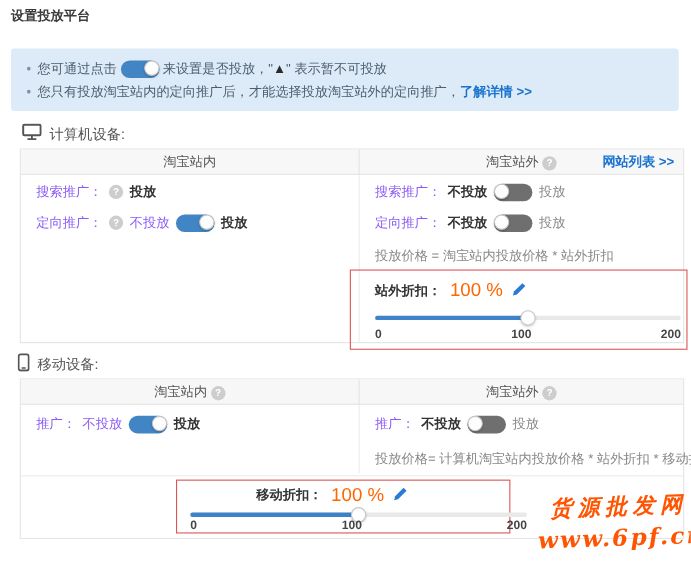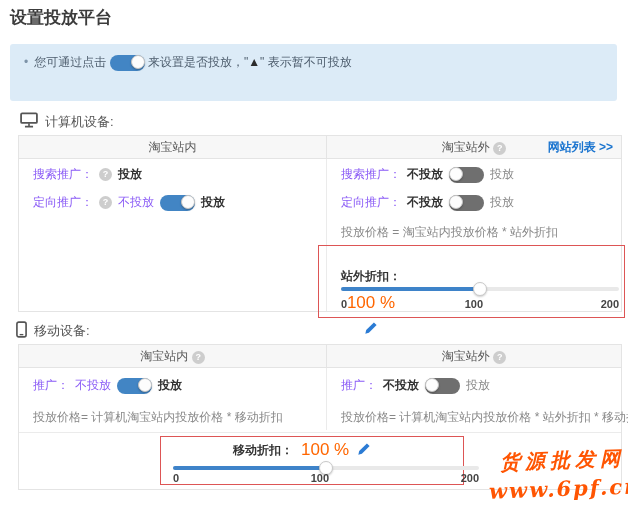--- a/index.html
+++ b/index.html
@@ -5,21 +5,21 @@
   * { margin:0; padding:0; box-sizing:border-box; }
   html,body { width:628px; height:520px; }
   body {
     font-family:"Liberation Sans","DejaVu Sans",sans-serif;
     background:#ffffff; color:#666; font-size:12px;
     position:relative; overflow:hidden;
   }
   .abs { position:absolute; }
 
   
-  .page-title { left:10px; top:6px; font-size:17px; font-weight:bold; color:#3c3c3c; }
+  .page-title { left:10px; top:6px; font-size:12px; font-weight:bold; color:#3c3c3c; }
 
   
   .notice { left:10px; top:44px; width:607px; height:57px; background:#dcebf7; border-radius:3px; padding:8px 14px; }
   .notice-line { line-height:21px; color:#4d5d6d; white-space:nowrap; }
   .notice-line .bullet { color:#7d93a8; margin-right:6px; }
   .warn { color:#2b2b2b; font-size:12px; }
   .link { color:#1a74cf; font-weight:bold; text-decoration:none; cursor:pointer; }
 
   
   .section-label { font-size:13px; color:#555; display:flex; align-items:center; gap:7px; }
@@ -84,20 +84,23 @@
 <body>
 
 <div class="abs page-title">设置投放平台</div>
 
 <div class="abs notice">
   <div class="notice-line">
     <span class="bullet">•</span><span>您可通过点击</span>
     <span class="toggle on"><span class="knob"></span></span>
     <span>来设置是否投放，"</span><span class="warn">▲</span><span>" 表示暂不可投放</span>
   </div>
+  <div class="notice-line">
+    <span class="bullet">•</span><span>您只有投放淘宝站内的定向推广后，才能选择投放淘宝站外的定向推广，</span><a class="link">了解详情 &gt;&gt;</a>
+  </div>
 </div>
 
 <div class="abs section-label section-computer">
   <span>
     <svg width="18" height="16" viewBox="0 0 20 17">
         <rect x="1.2" y="1.2" width="17.6" height="10.6" rx="1.2" fill="none" stroke="#555" stroke-width="2"></rect>
         <path d="M5.5 15.8 h9 M10 12 v3.6" stroke="#555" stroke-width="1.8" fill="none"></path>
       </svg>
   </span>
   <span>计算机设备:</span>
@@ -142,21 +145,21 @@
     <span class="val-strong">不投放</span>
     <span class="toggle off">
         <span class="knob"></span>
       </span>
     <span class="val-dim">投放</span>
   </div>
   <div class="cell-row formula" style="left:322px; top:88px;">投放价格 = 淘宝站内投放价格 * 站外折扣</div>
 </div>
 
 <div class="abs redbox redbox1">
-  <div class="discount-line" style="left:22px; top:22px;flex-direction:column;">
+  <div class="discount-line" style="left:22px; top:8px;">
     <span class="discount-label">站外折扣：</span>
     <span class="discount-value">100 %</span>
     <span class="edit-icon">
       <svg width="14" height="14" viewBox="0 0 16 16">
           <path fill="#2b7bd4" d="M11.3 1.6l3.1 3.1L5.6 13.5 1.5 14.5l1-4.1z"></path>
         </svg>
     </span>
   </div>
   <div class="slider" style="left:22px; top:36px; width:278px;">
     <span class="track"></span>
@@ -195,21 +198,20 @@
   <div class="row-divider"></div>
 
   <div class="cell-row" style="left:14px; top:32px;">
     <span class="lbl">推广：</span>
     <span class="lbl">不投放</span>
     <span class="toggle on">
         <span class="knob"></span>
       </span>
     <span class="val-strong">投放</span>
   </div>
-  <div class="cell-row formula" style="left:14px; top:64px;">投放价格= 计算机淘宝站内投放价格 * 移动折扣</div>
 
   <div class="cell-row" style="left:322px; top:32px;">
     <span class="lbl">推广：</span>
     <span class="val-strong">不投放</span>
     <span class="toggle off">
         <span class="knob"></span>
       </span>
     <span class="val-dim">投放</span>
   </div>
   <div class="cell-row formula" style="left:322px; top:64px;">投放价格= 计算机淘宝站内投放价格 * 站外折扣 * 移动折扣</div>

